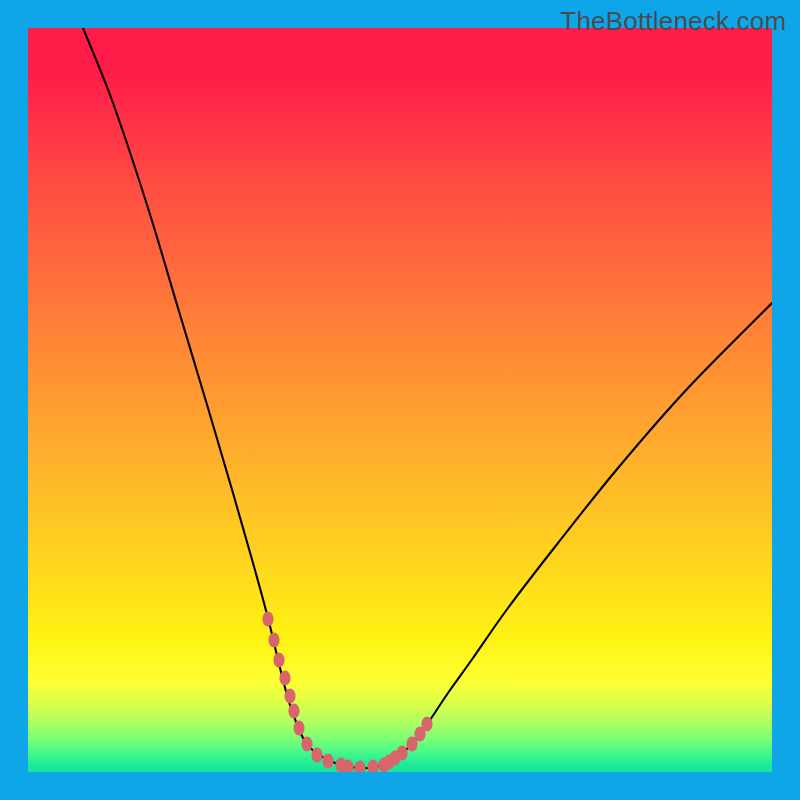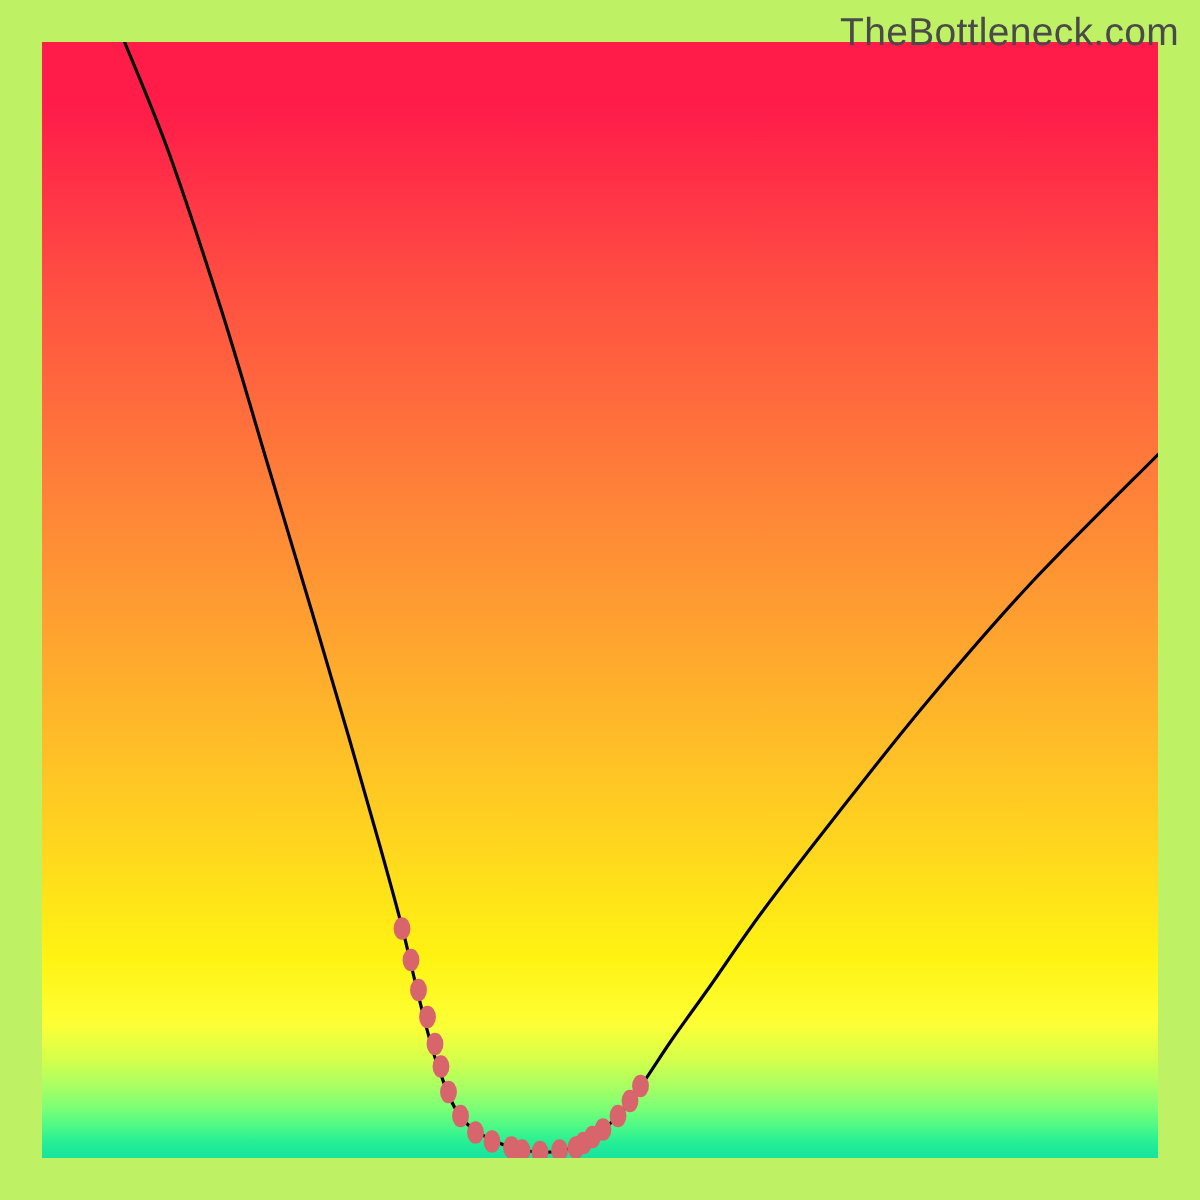--- a/index.html
+++ b/index.html
@@ -1,20 +1,20 @@
 <!DOCTYPE html>
 <html><head>
 <meta charset="utf-8">
 <style>
   * { margin: 0; padding: 0; box-sizing: border-box; }
   html, body { width: 800px; height: 800px; overflow: hidden; background: #000; }
   .frame {
     width: 800px;
     height: 800px;
-    background: #bef264;
+    background: #0ea5e9;
     position: relative;
   }
   .watermark {
     position: absolute;
     top: 6px;
     right: 14px;
     font-family: Arial, Helvetica, sans-serif;
     font-size: 26px;
     color: #4a4a4a;
     font-weight: 500;

